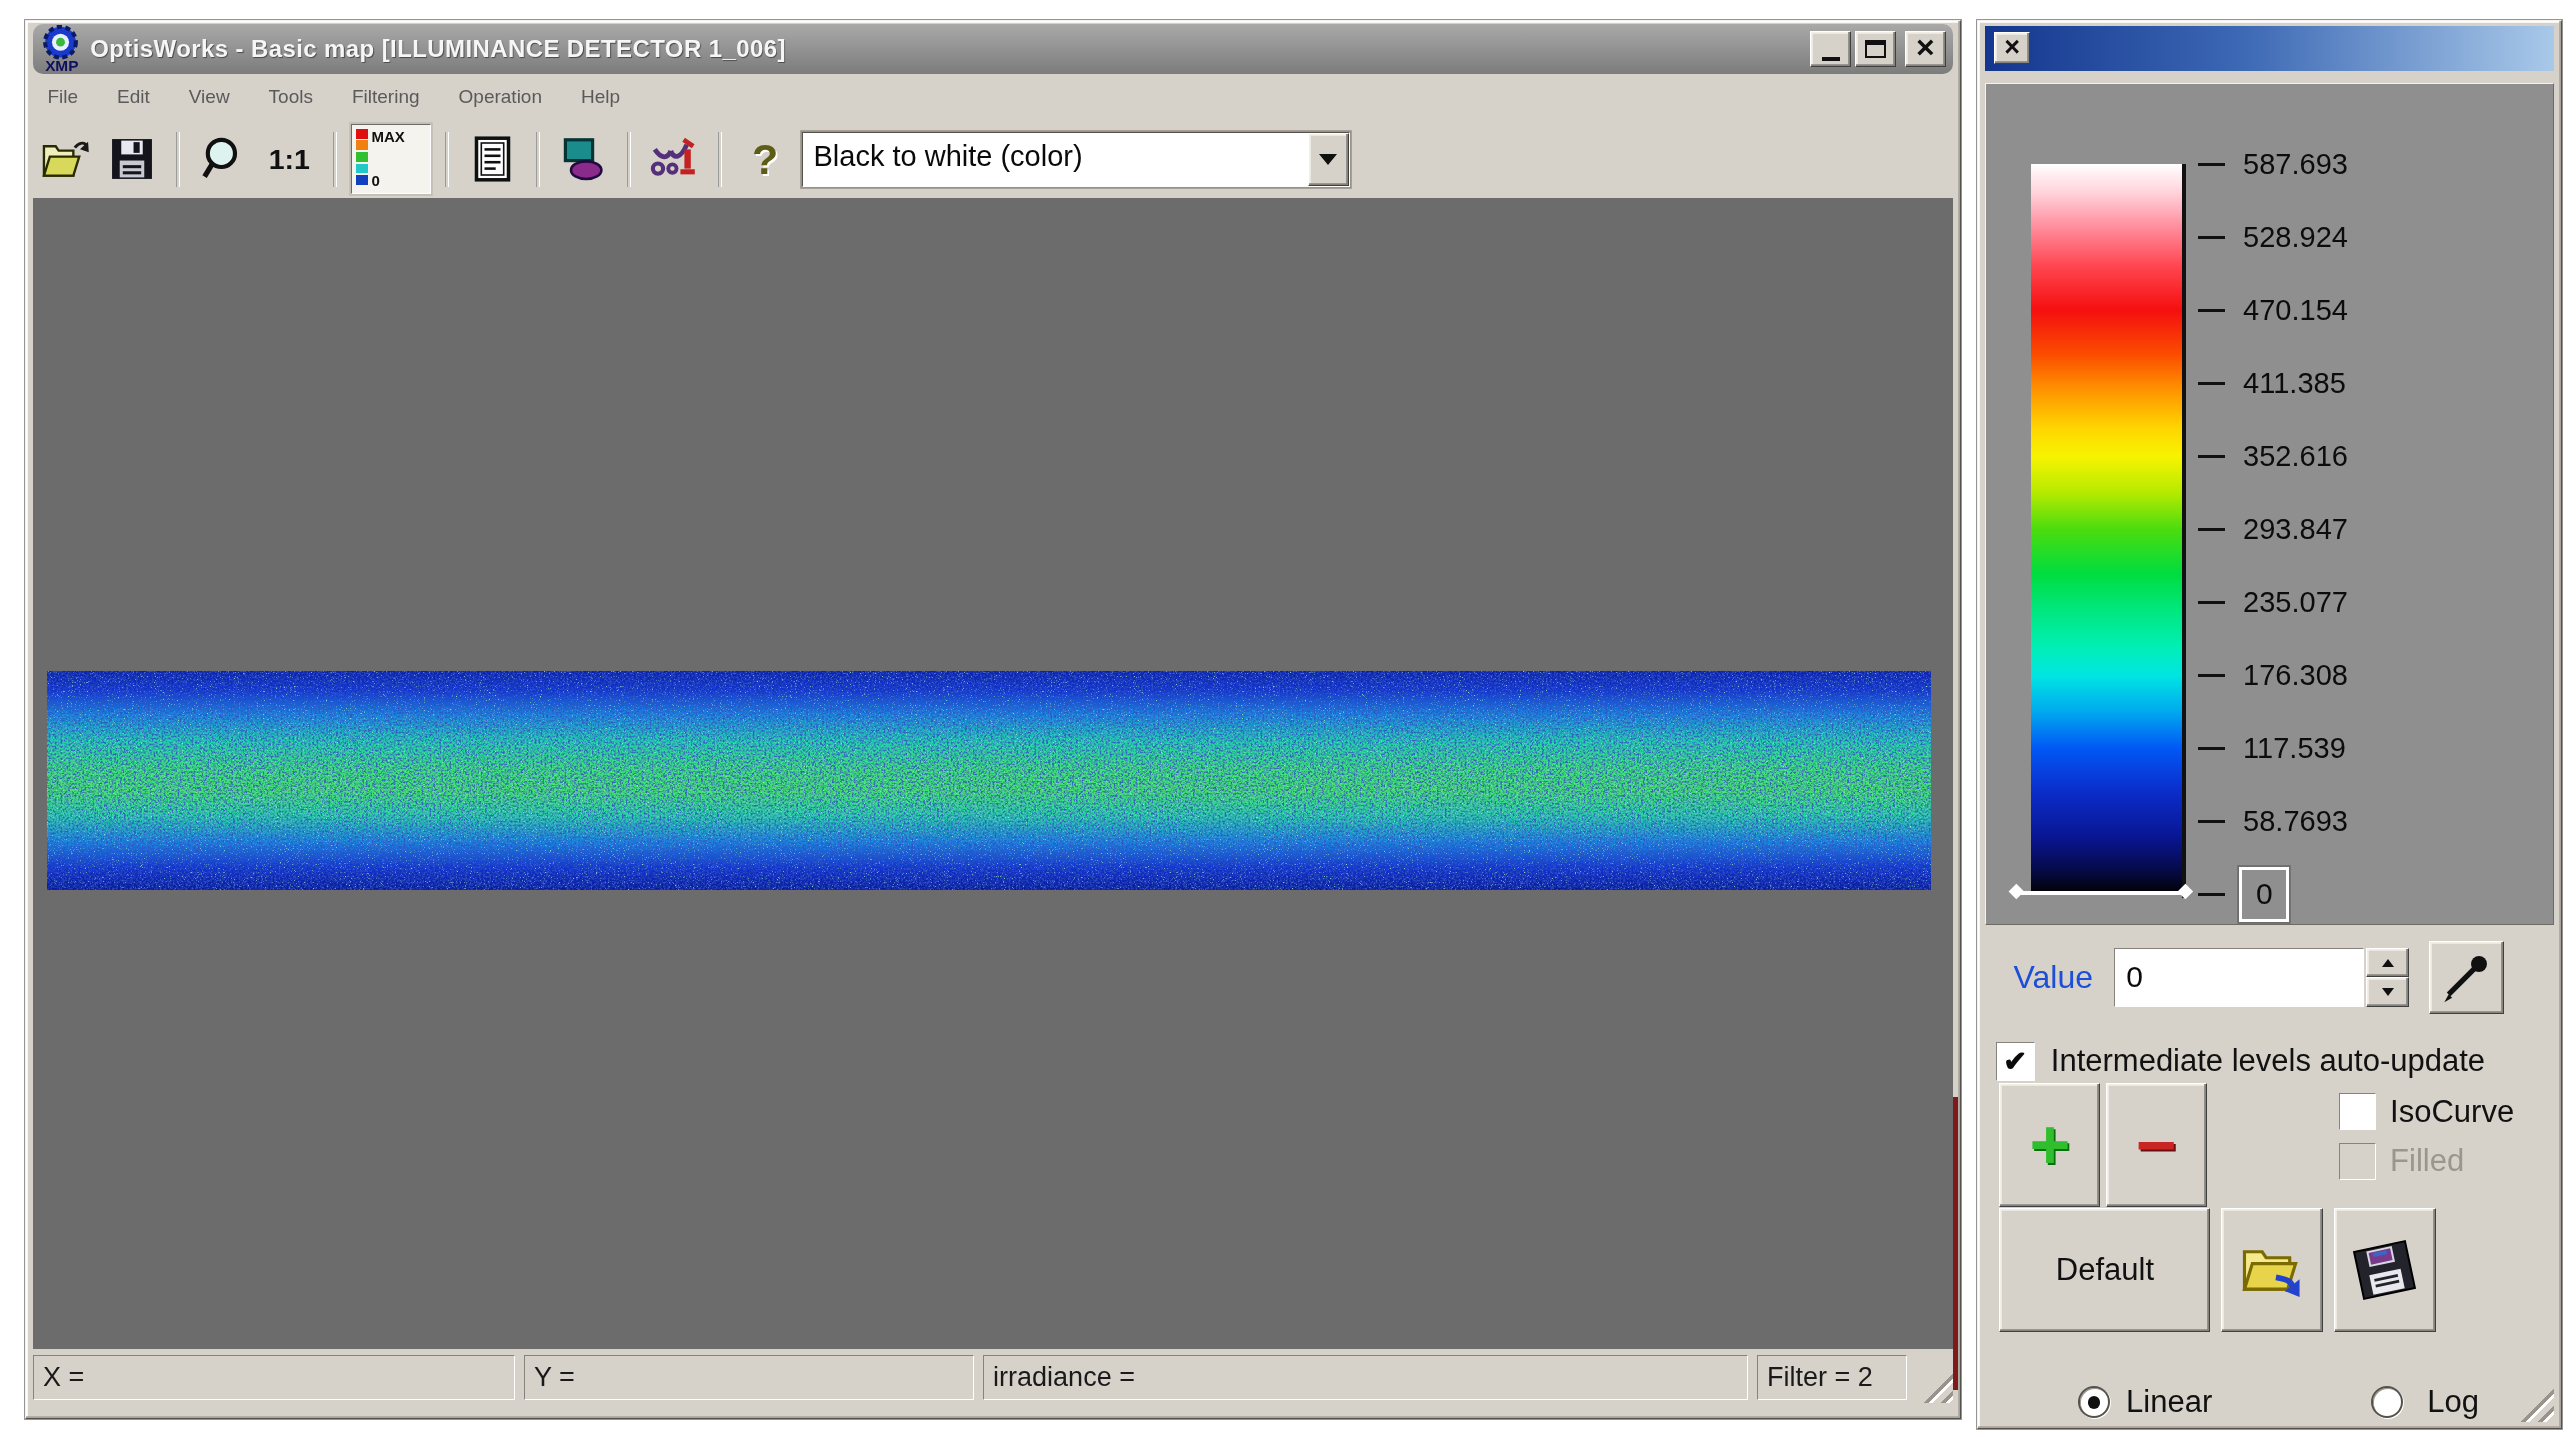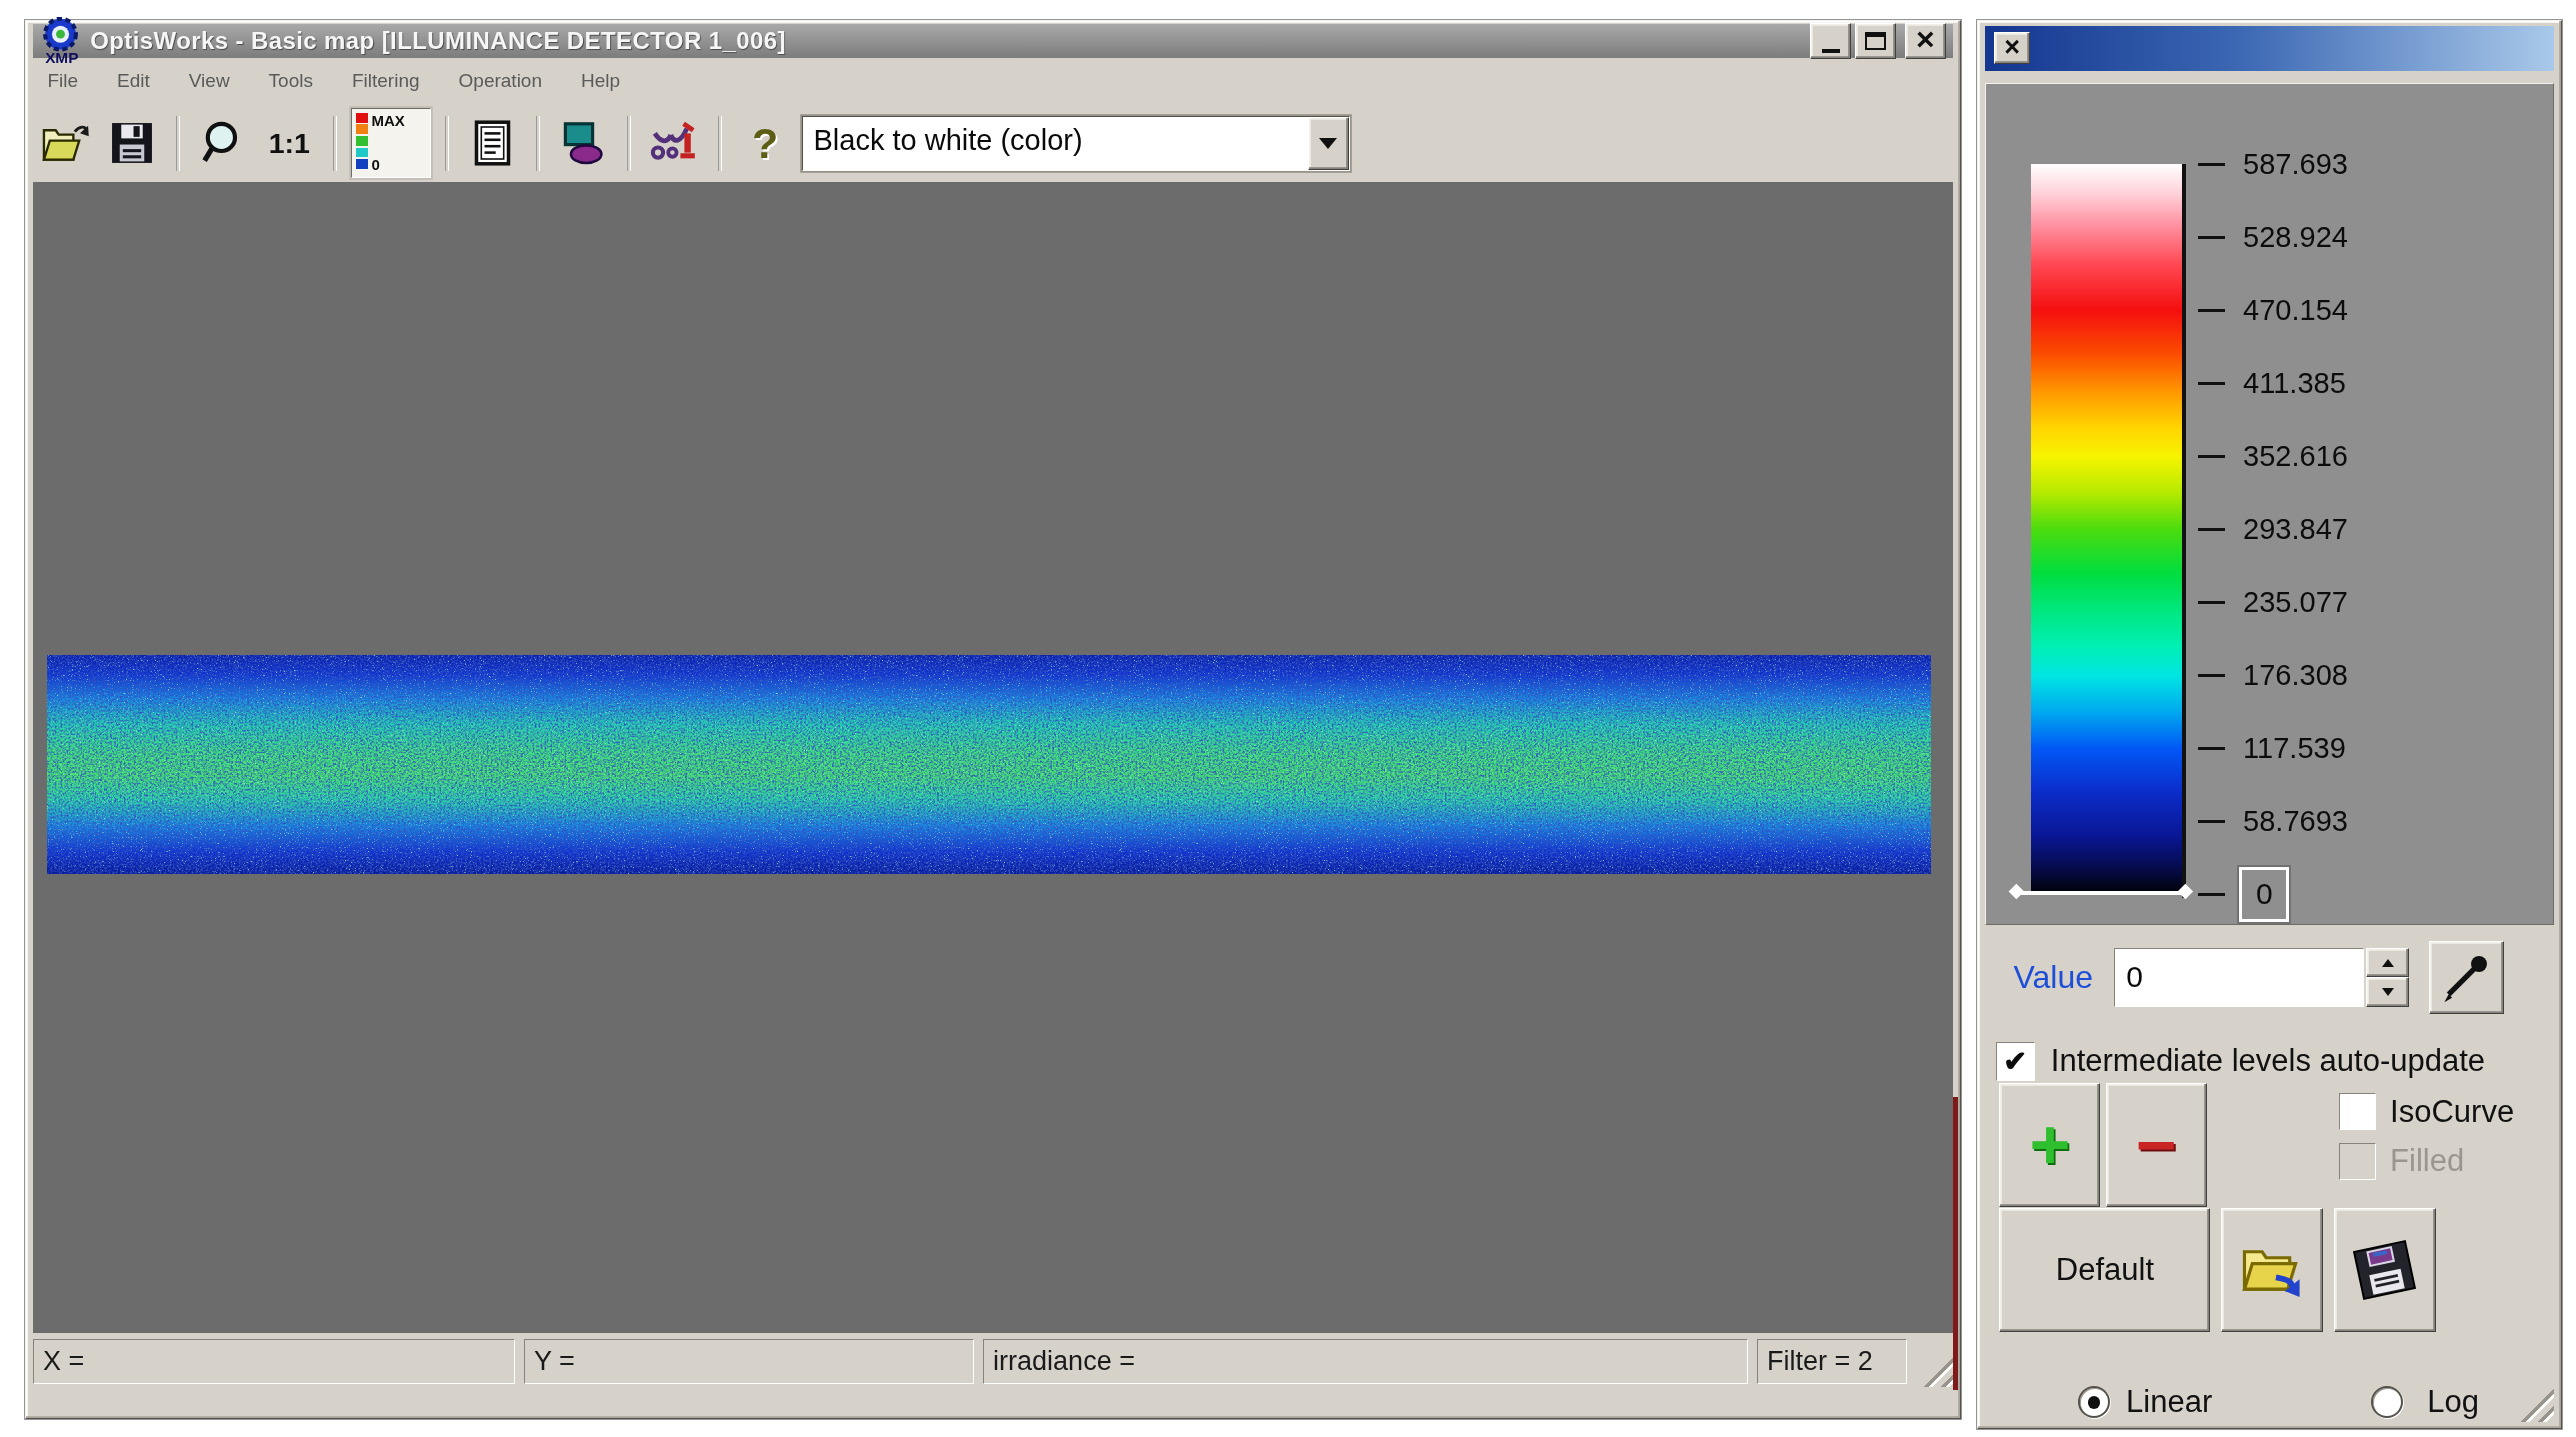--- a/index.html
+++ b/index.html
@@ -8,22 +8,22 @@
   #stage { position:relative; width:2576px; height:1438px; }
   .winframe { position:absolute; background:#d6d2ca;
               border:1.8px solid; border-color:#f4f2ee #55524c #55524c #f4f2ee;
               box-shadow:0 0 0 0.9px #8a8a8a, inset -1.8px -1.8px 0 #a8a49c, inset 1.8px 1.8px 0 #ffffff; }
   .raised { background:#d6d2ca; border:1.8px solid; border-color:#ffffff #404040 #404040 #ffffff;
             box-shadow:inset -1.8px -1.8px 0 #86837d, inset 1.8px 1.8px 0 #f2efe9; }
   .sunken { border:1.8px solid; border-color:#86837d #ffffff #ffffff #86837d; }
 
   
   #main-win { left:25px; top:19.6px; width:1936px; height:1399px; padding:3.6px 7.1px 5.4px 7.1px; }
-  .titlebar { height:34px; display:flex; align-items:center; gap:9px; padding:0 7.1px;
-              background:linear-gradient(180deg,#a9a9a9,#7c7c7c); }
+  .titlebar { height:50px; display:flex; align-items:center; gap:9px; padding:0 7.1px;
+              background:linear-gradient(180deg,#a9a9a9,#7c7c7c);border-radius:10px; }
   .titlebar .title { color:#f6f6f6; font-size:24px; font-weight:bold; letter-spacing:0.4px;
                      text-shadow:0.9px 0.9px 0.9px #4a4a4a; flex:1; white-space:nowrap; overflow:hidden; }
   .winbtns { display:flex; gap:3.6px; }
   .winbtn { width:41px; height:36px; display:flex; align-items:center; justify-content:center; }
   .glyph-min { width:18px; height:4.5px; background:#101010; margin-top:19.6px; }
   .glyph-max { width:21.4px; height:18px; border:2.7px solid #101010; border-top-width:5.4px; }
   .glyph-close { font-size:32px; font-weight:bold; color:#101010; line-height:1; margin-top:-3.6px; }
 
   .menubar { height:46px; display:flex; align-items:center; gap:39px; padding-left:14.3px;
              font-size:19px; color:#5a5a5a; }

